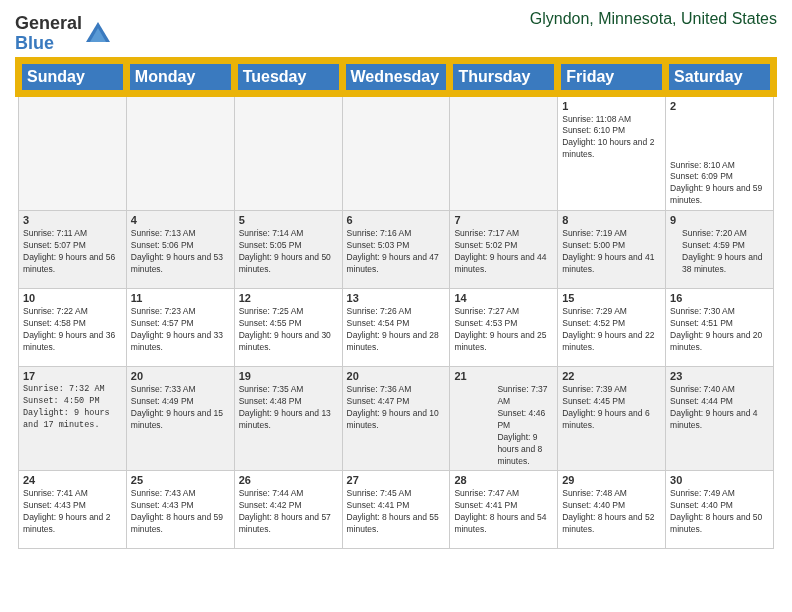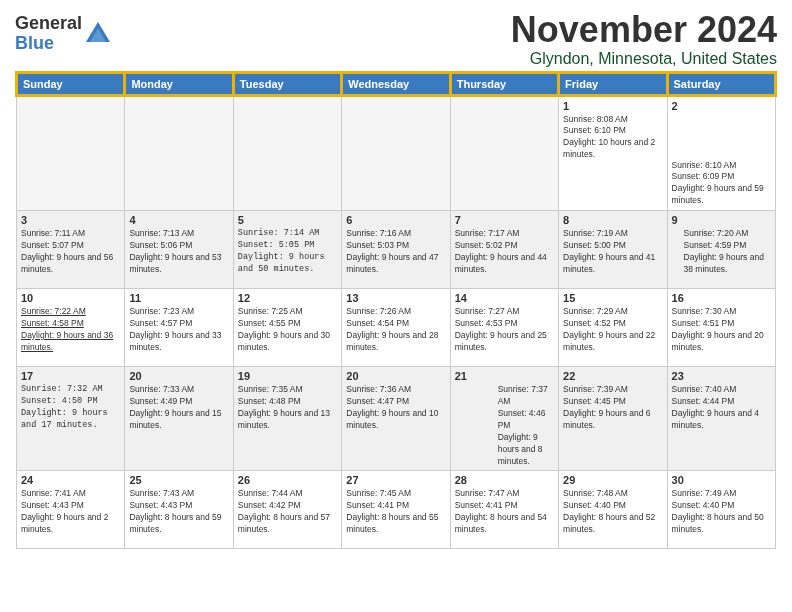--- a/index.html
+++ b/index.html
@@ -51,25 +51,25 @@
       color: #14532d;
     }
     .calendar {
       width: 100%;
       border-collapse: collapse;
       table-layout: fixed;
     }
     .calendar th {
       background-color: #3a7abf;
       color: #fff;
-      font-size: 11px;
+      font-size: 16px;
       font-weight: bold;
       padding: 4px 5px;
       text-align: left;
-      border: 3px solid #eab308;
+      border: 7px solid #eab308;
     }
     .calendar td {
       vertical-align: top;
       border: 1px solid #ccc;
       padding: 3px 4px;
       font-size: 9px;
       color: #333;
       height: 78px;
       background: #fff;
     }
@@ -102,21 +102,20 @@
           <span class="logo-general">General</span><br>
           <span class="logo-blue">Blue</span>
         </span>
       </div>
       <svg class="logo-icon" viewBox="0 0 28 28">
         <polygon points="14,2 26,22 2,22" fill="#3a7abf"></polygon>
         <polygon points="14,8 22,22 6,22" fill="#5a9ad5"></polygon>
       </svg>
     </div>
     <div class="title-block">
-      <div class="month-title">November 2024</div>
       <div class="location">Glyndon, Minnesota, United States</div>
     </div>
   </div>
 
   <table class="calendar">
     <thead>
       <tr>
         <th>Sunday</th>
         <th>Monday</th>
         <th>Tuesday</th>
@@ -128,21 +127,21 @@
     </thead>
     <tbody id="calendar-body">
     <tr>
           <td class="empty"></td>
           <td class="empty"></td>
           <td class="empty"></td>
           <td class="empty"></td>
           <td class="empty"></td>
           <td>
             <span class="day-number">1</span>
-            <div class="day-info" style="white-space: pre-line;">Sunrise: 8:08 AM
+            <div class="day-info" style="white-space: pre-line;">Sunrise: 11:08 AM
 Sunset: 6:10 PM
 Daylight: 10 hours and 2 minutes.</div>
           </td>
           <td>
             <span class="day-number">2</span>
             <div class="day-info" style="white-space: pre-line; margin-top: 48px;">Sunrise: 8:10 AM
 Sunset: 6:09 PM
 Daylight: 9 hours and 59 minutes.</div>
           </td>
         </tr>
@@ -154,21 +153,21 @@
 Daylight: 9 hours and 56 minutes.</div>
           </td>
           <td class="shaded">
             <span class="day-number">4</span>
             <div class="day-info" style="white-space: pre-line;">Sunrise: 7:13 AM
 Sunset: 5:06 PM
 Daylight: 9 hours and 53 minutes.</div>
           </td>
           <td class="shaded">
             <span class="day-number">5</span>
-            <div class="day-info" style="white-space: pre-line; font-family: Liberation Mono, monospace;">Sunrise: 7:14 AM
+            <div class="day-info" style="white-space: pre-line;">Sunrise: 7:14 AM
 Sunset: 5:05 PM
 Daylight: 9 hours and 50 minutes.</div>
           </td>
           <td class="shaded">
             <span class="day-number">6</span>
             <div class="day-info" style="white-space: pre-line;">Sunrise: 7:16 AM
 Sunset: 5:03 PM
 Daylight: 9 hours and 47 minutes.</div>
           </td>
           <td class="shaded">
@@ -186,21 +185,21 @@
           <td class="shaded">
             <span class="day-number">9</span>
             <div class="day-info" style="white-space: pre-line; margin-left: 12px;">Sunrise: 7:20 AM
 Sunset: 4:59 PM
 Daylight: 9 hours and 38 minutes.</div>
           </td>
         </tr>
         <tr>
           <td>
             <span class="day-number">10</span>
-            <div class="day-info" style="white-space: pre-line; text-decoration: underline;">Sunrise: 7:22 AM
+            <div class="day-info" style="white-space: pre-line;">Sunrise: 7:22 AM
 Sunset: 4:58 PM
 Daylight: 9 hours and 36 minutes.</div>
           </td>
           <td>
             <span class="day-number">11</span>
             <div class="day-info" style="white-space: pre-line;">Sunrise: 7:23 AM
 Sunset: 4:57 PM
 Daylight: 9 hours and 33 minutes.</div>
           </td>
           <td>

